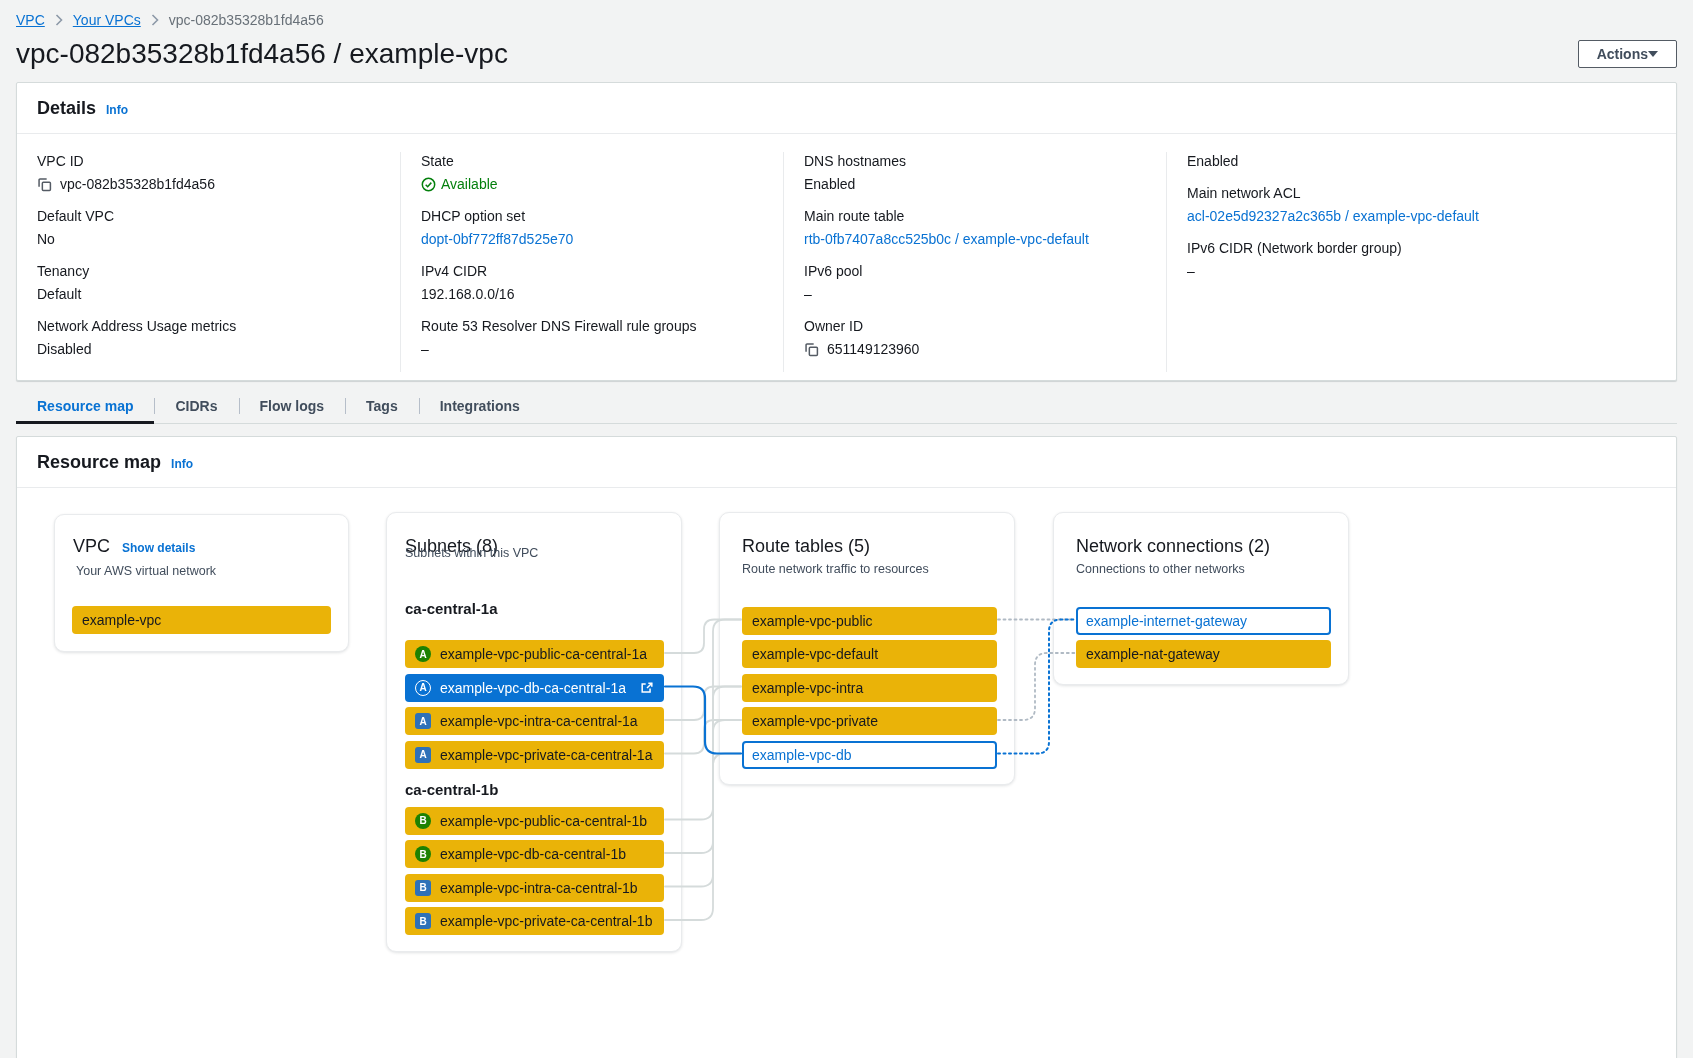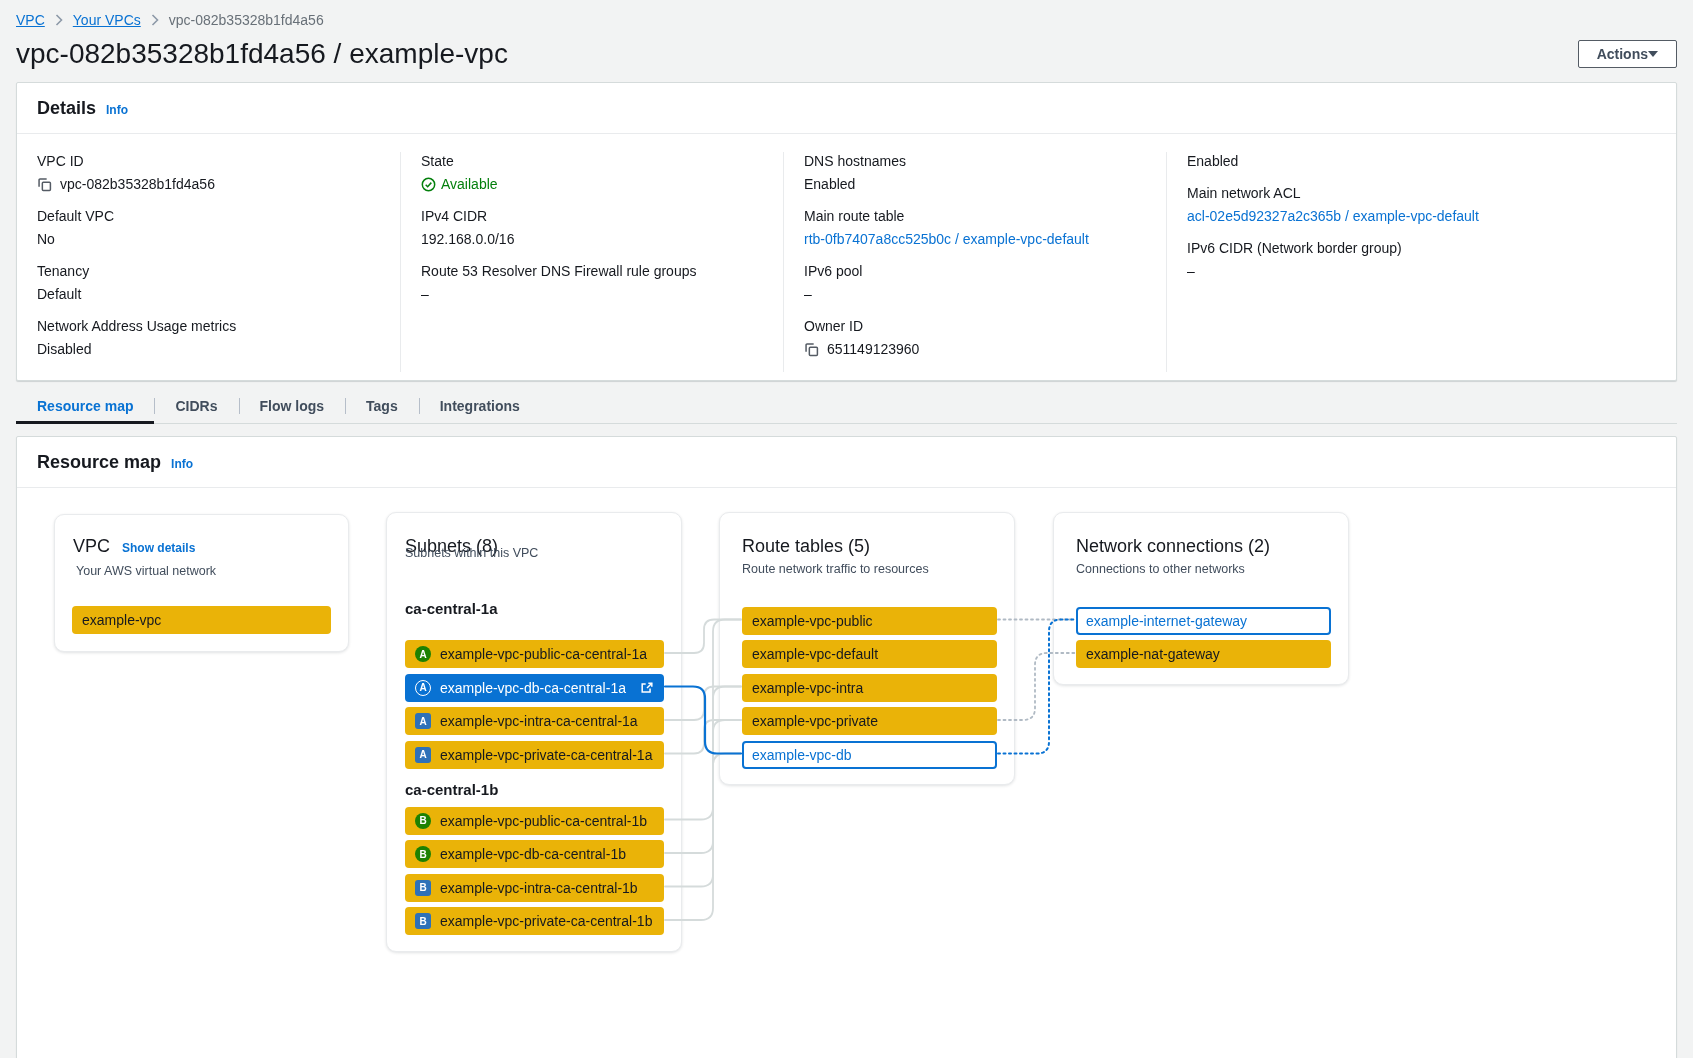--- a/index.html
+++ b/index.html
@@ -166,20 +166,26 @@
             <span class="status-ok">
               <span style="display:inline-flex;">
                 <svg width="15" height="15" viewBox="0 0 16 16" fill="none" stroke="#037f0c" stroke-width="1.6">
                     <circle cx="8" cy="8" r="6.6"></circle>
                     <path d="M5 8.2l2.1 2.1L11 6"></path>
                   </svg>
               </span>
               <span>Available</span>
             </span>
           </div>
+        </div>
+        <div class="field">
+          <div class="f-label">DHCP option set</div>
+          <div class="f-value">
+              <span class="f-link">dopt-0bf772ff87d525e70</span>
+            </div>
         </div>
         <div class="field">
           <div class="f-label">IPv4 CIDR</div>
           <div class="f-value">
               <span>192.168.0.0/16</span>
             </div>
         </div>
         <div class="field">
           <div class="f-label">Route 53 Resolver DNS Firewall rule groups</div>
           <div class="f-value">

